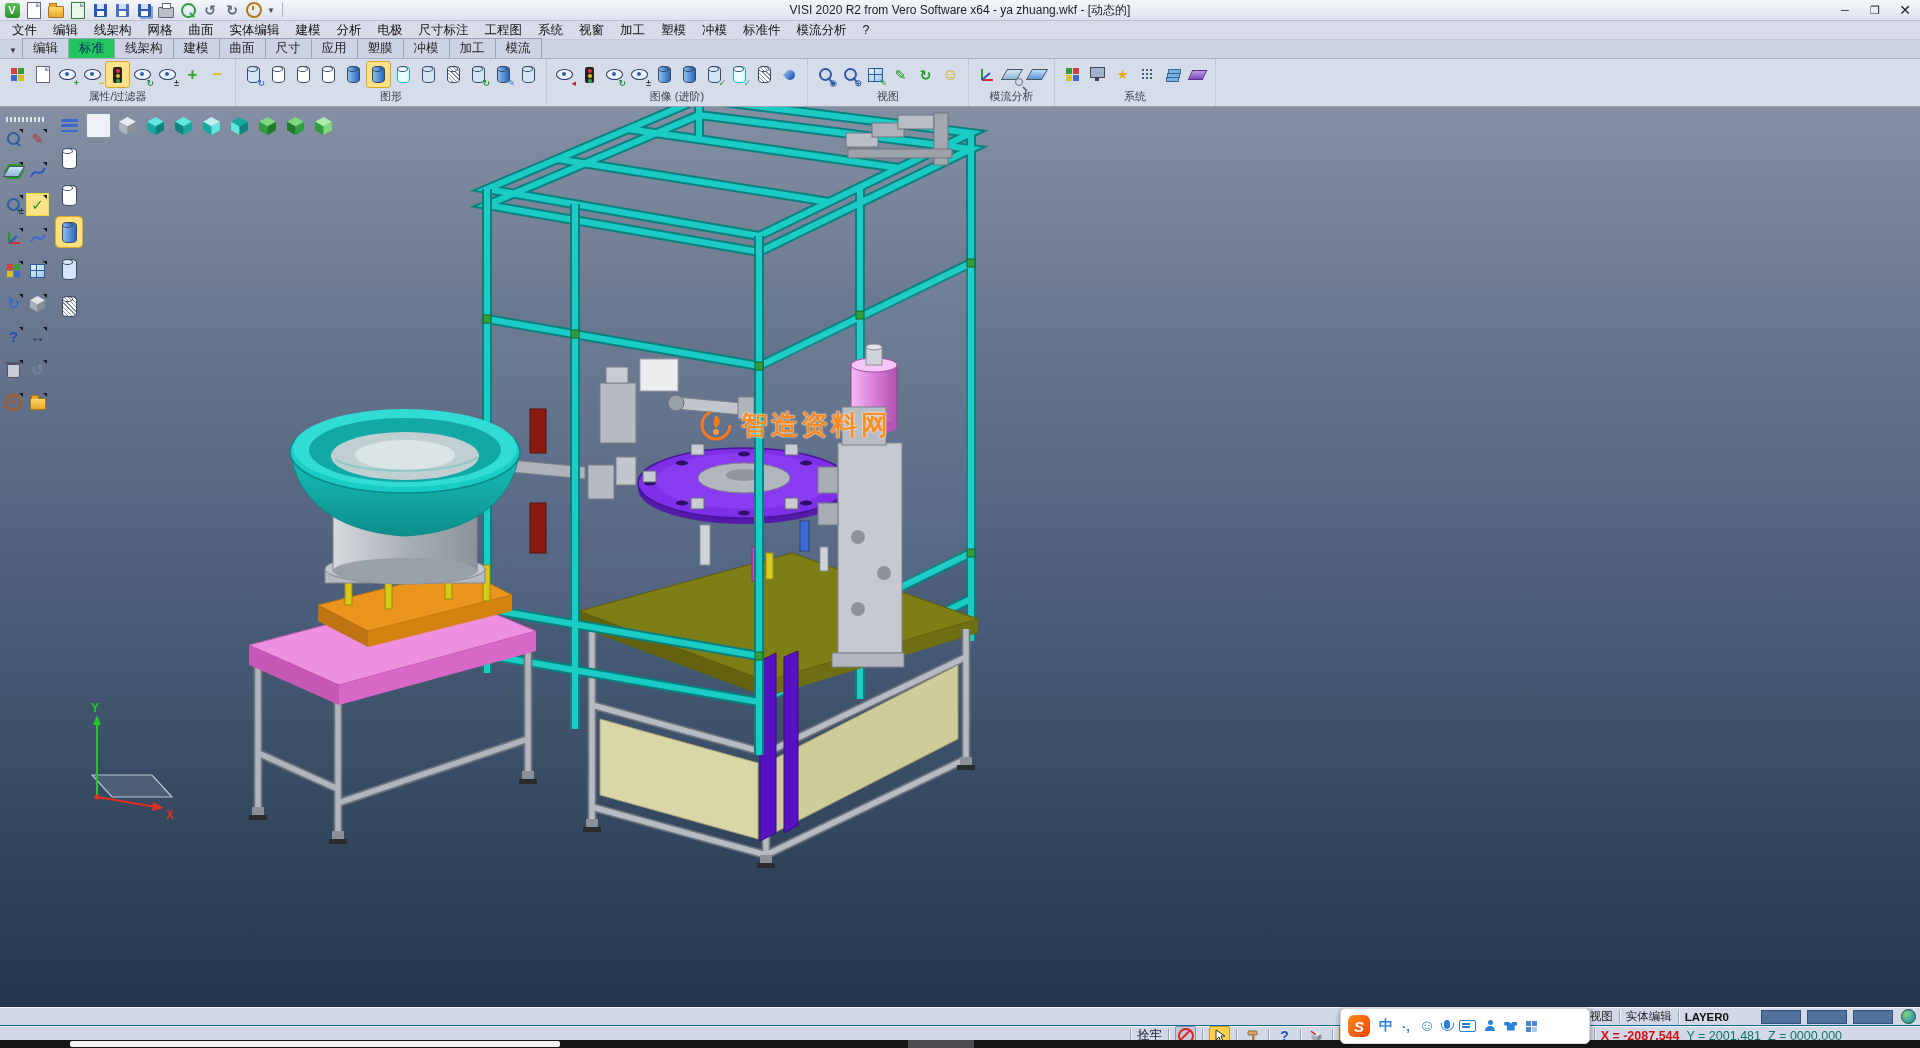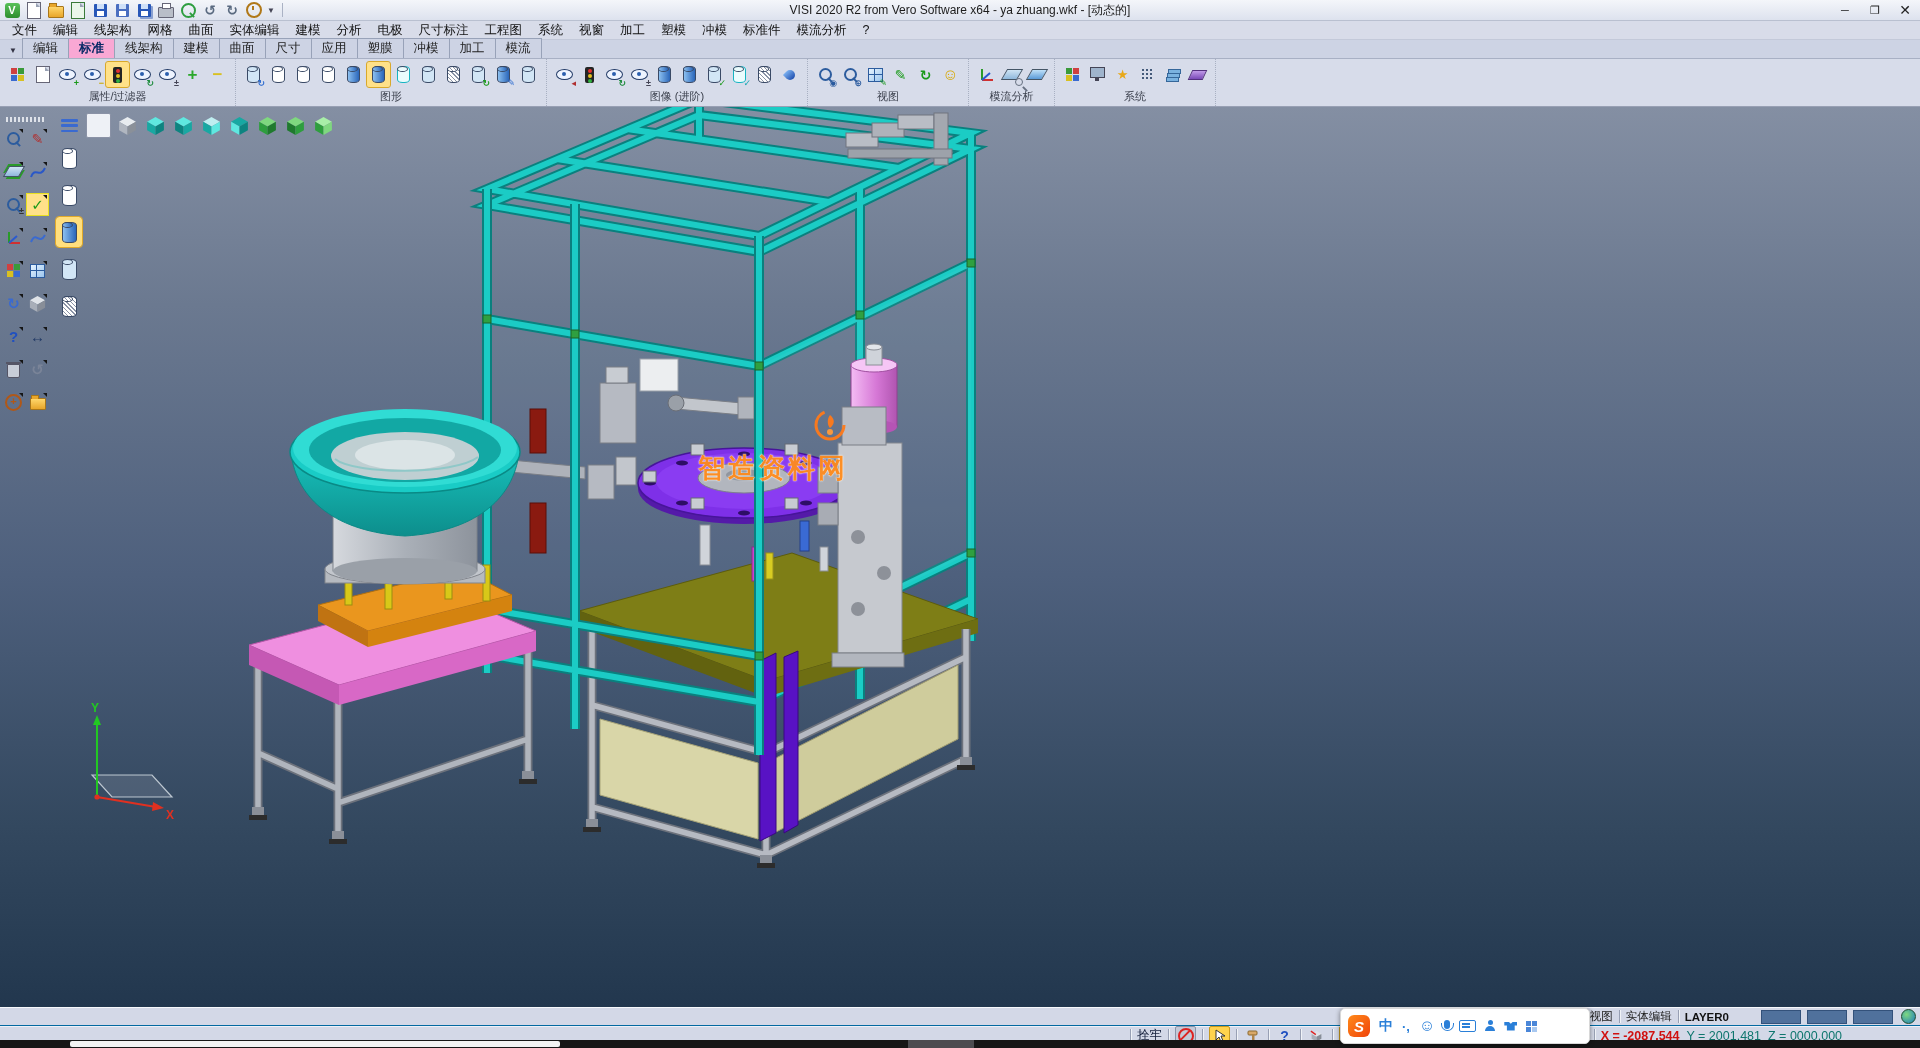--- a/index.html
+++ b/index.html
@@ -17,21 +17,21 @@
   .caption{position:absolute;right:0;top:0;height:20px;display:flex;}
   .cap-btn{width:30px;height:20px;display:flex;align-items:center;justify-content:center;font-size:11px;color:#222;}
   .cap-btn.close{font-size:14px;}
 
   
   .menubar{height:18px;background:#d8dce9;border-bottom:1px solid #c3c9d9;display:flex;align-items:center;padding-left:4px;font-size:12.5px;color:#111;}
   .menu-item{padding:0 8px;white-space:nowrap;}
   .tabrow{height:18px;background:#cdd3e4;border-bottom:1px solid #a8b0c4;display:flex;align-items:flex-end;padding-left:4px;}
   .tabdrop{width:18px;font-size:8px;color:#334;text-align:center;padding-bottom:3px;}
   .tab{padding:1px 10px 1px 10px;font-size:12.5px;color:#222;border:1px solid #98a2b8;border-bottom:none;background:#cdd3e4;margin-right:-1px;white-space:nowrap;}
-  .tab.active{background:#f9a8d4;color:#0a2a66;font-weight:bold;margin-top:28px;}
+  .tab.active{background:#22c55e;color:#0a2a66;font-weight:normal;margin-top:28px;}
 
   
   .ribbon{height:47px;background:#d7dcea;border-bottom:1px solid #98a0b4;display:flex;align-items:stretch;}
   .rgroup{display:flex;flex-direction:column;border-right:1px dotted #a8b0c2;padding:0 6px;}
   .rg-icons{flex:1;display:flex;align-items:center;gap:2px;padding-top:2px;}
   .rg-label{text-align:center;font-size:11px;color:#3a3f4c;padding:1px 0 2px;}
   .mini{width:23px;height:25px;display:inline-flex;align-items:center;justify-content:center;position:relative;border-radius:2px;flex:none;}
   .mini.hl{background:#ffe189;outline:1px solid #d9a92b;}
   .badge{position:absolute;right:0px;bottom:-1px;font-size:9px;font-weight:bold;line-height:1;}
 
@@ -107,21 +107,21 @@
   .vpbtn.boxed{background:#eef1f6;border:1px solid #8a92a6;}
   .cyl-strip{position:absolute;left:56px;top:36px;display:flex;flex-direction:column;gap:7px;z-index:5;align-items:center;}
   .stripbtn{width:26px;height:30px;display:flex;align-items:center;justify-content:center;border-radius:3px;}
   .stripbtn .cyl{width:13px;height:19px;}
   .stripbtn.hl{background:#ffdf7e;outline:1.5px solid #e0a92a;}
   .left-tools{position:absolute;left:3px;top:10px;width:46px;z-index:5;}
   .drag-dots{height:5px;margin:0 3px 6px;background:repeating-linear-gradient(90deg,#dfe3ea 0 2px,transparent 2px 4px);}
   .lt-grid{display:grid;grid-template-columns:22px 22px;gap:12px 2px;justify-content:center;}
   .lt-item{width:21px;height:21px;display:flex;align-items:center;justify-content:center;position:relative;}
   .lt-item.hl{background:#ffe189;outline:1.5px solid #e8e020;}
-  .watermark{position:absolute;left:698px;top:300px;display:flex;align-items:flex-end;gap:7px;z-index:4;opacity:.95;flex-direction:column;}
+  .watermark{position:absolute;left:698px;top:300px;display:flex;align-items:flex-start;gap:7px;z-index:4;opacity:.95;}
   .wm-text{font-size:27px;font-weight:bold;letter-spacing:3px;color:#ff8c1e;text-shadow:0 0 2px rgba(255,255,255,.95),0 0 1px #fff;}
 
   
   .status1{height:17px;background:#d3d8e7;border-top:1px solid #f6f8fc;display:flex;align-items:center;justify-content:flex-end;font-size:11.5px;color:#222;padding-right:4px;}
   .status2{height:19px;background:#d3d8e7;border-top:1px solid #0369a1;box-shadow:inset 0 1px 0 #eef1f8;display:flex;align-items:center;font-size:12.5px;color:#15203c;}
   .vsep{width:1px;height:72%;background:#98a0b4;box-shadow:1px 0 0 #f0f3f8;margin:0 6px;flex:none;}
   .sticon{width:19px;height:17px;display:inline-flex;align-items:center;justify-content:center;border-radius:2px;flex:none;}
   .sticon.pressed{background:#c3c9d8;border:1px solid #8a93a8;}
   .sticon.hlbox{background:#ffd34d;border:1px solid #c89a20;}
   .swatch{width:38px;height:12px;background:#50719c;border:1px solid #33517a;margin-left:6px;}

